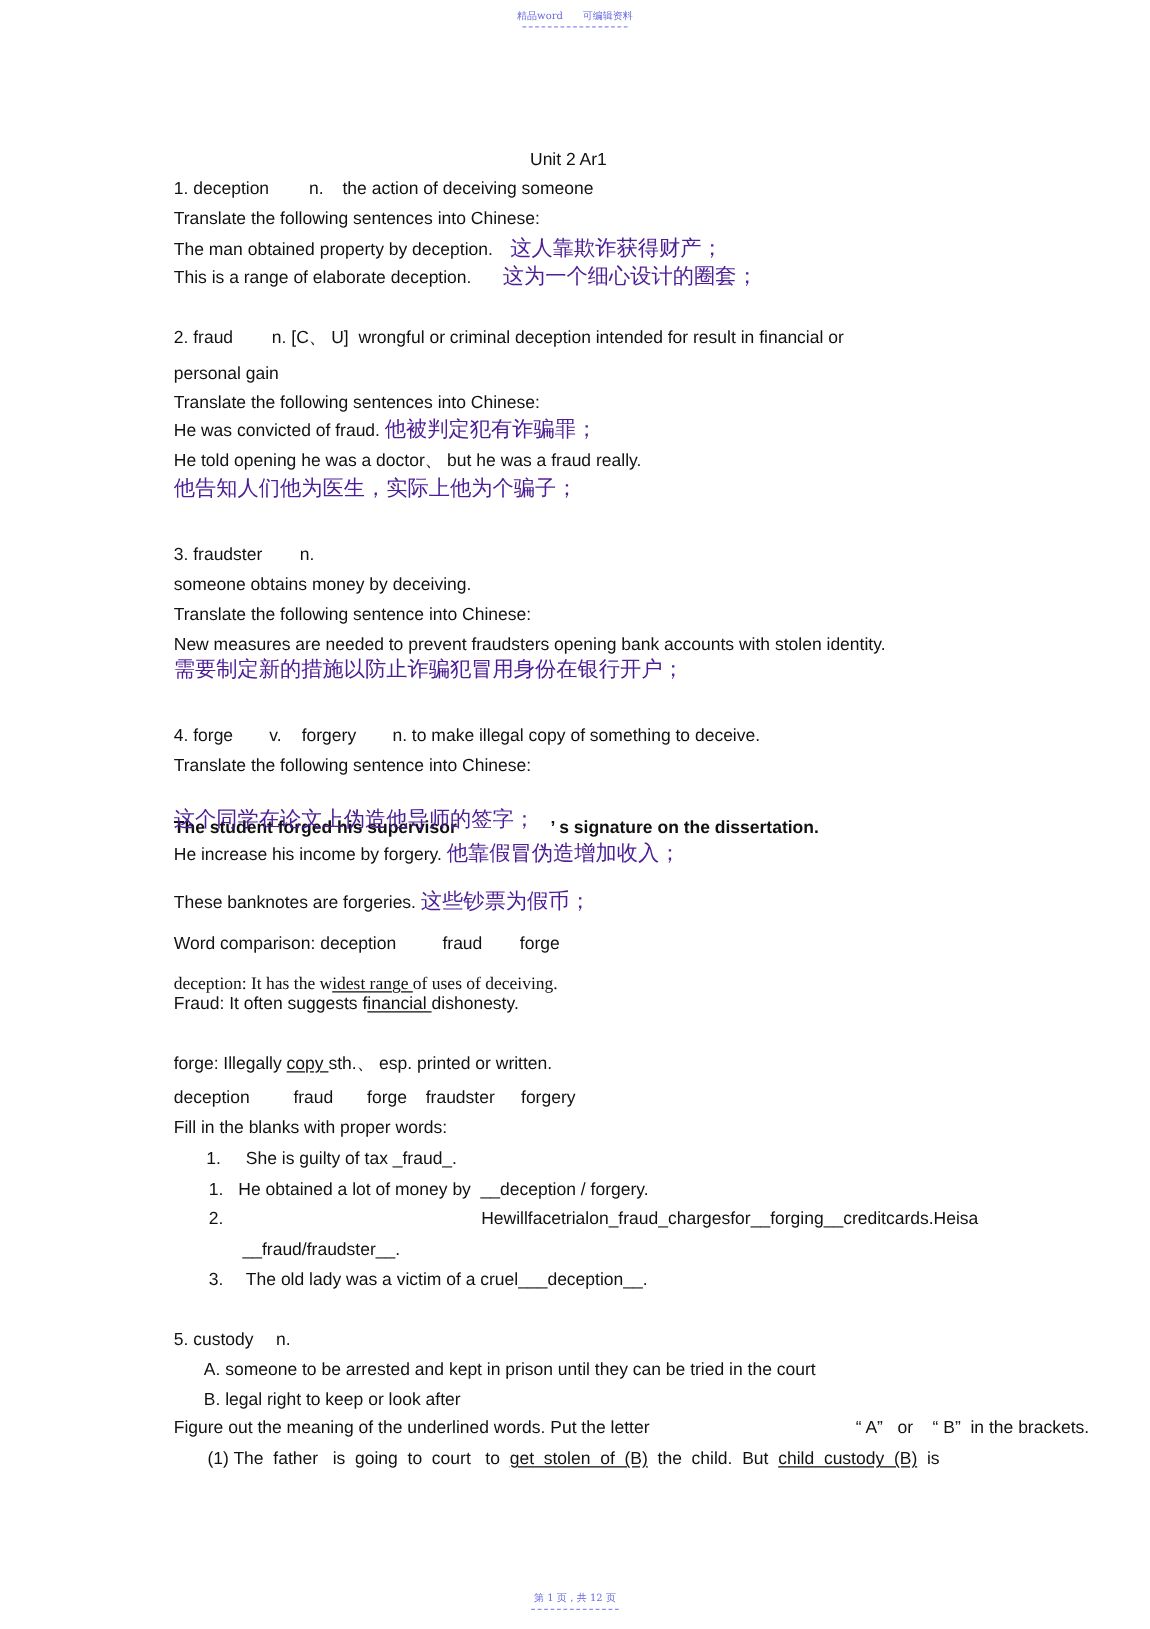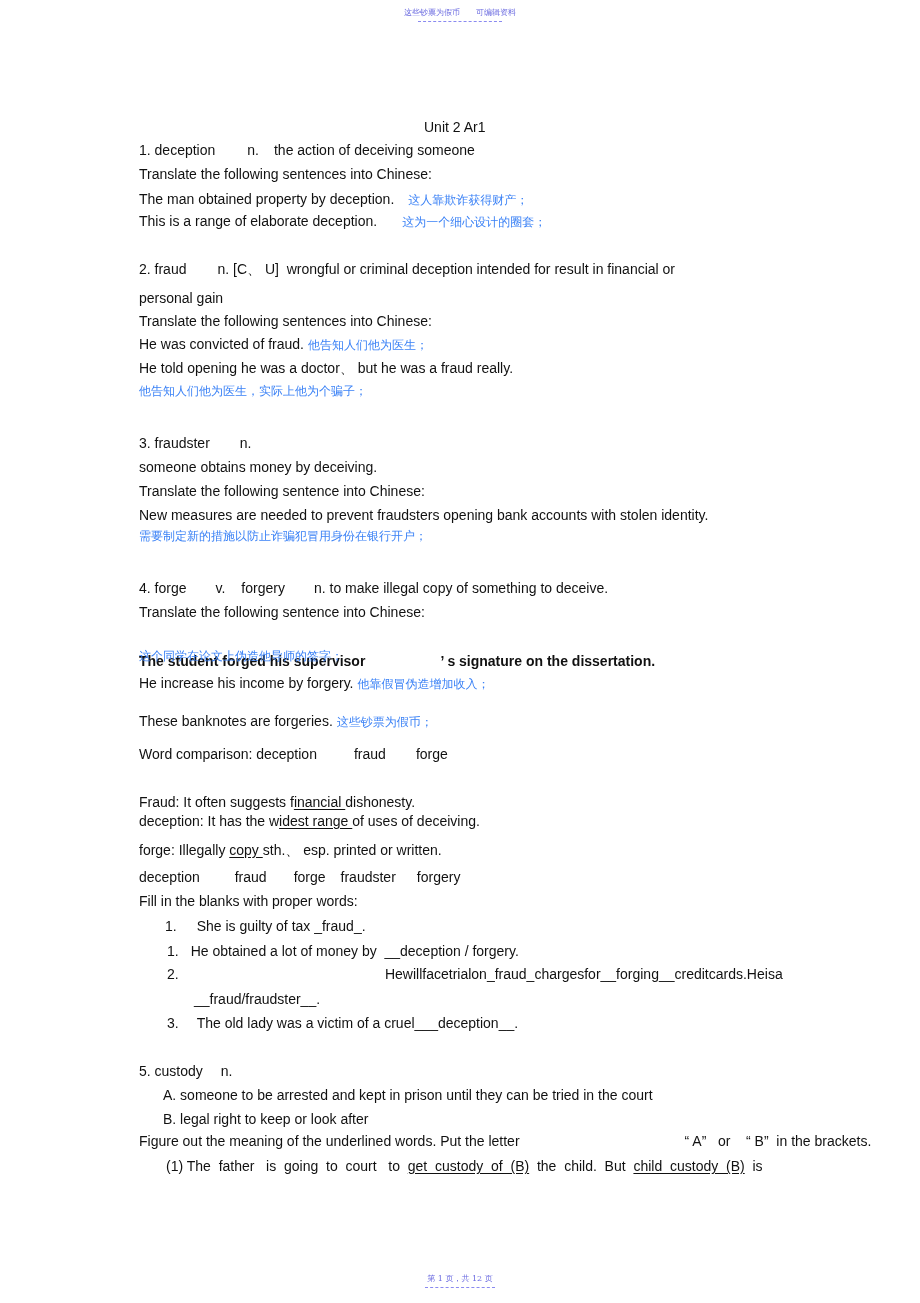--- a/index.html
+++ b/index.html
@@ -6,79 +6,79 @@
   body { width: 920px; height: 1303px; position: relative; overflow: hidden;
          font-family: "Liberation Sans", sans-serif; color: #111; font-size: 14px; }
   .hdr, .ftr { position: absolute; left: 0; width: 920px; text-align: center;
                font-family: "DejaVu Serif", serif; font-size: 8px; color: #6a6ae0; }
   .hdr { top: 7px; }
   .ftr { top: 1273px; }
   .dash { display: block; margin: 3px auto 0; width: 84px; border-top: 1px dashed #8a8af0; height: 0; }
   .ftr .dash { width: 70px; }
   .hdr span { margin: 0 8px; }
   .ln { position: absolute; left: 139px; white-space: pre; line-height: 18px; }
-  .cn { font-family: "DejaVu Serif", serif; color: #3b82f6; font-size: 12px; }
+  .cn { font-family: "DejaVu Serif", serif; color: #4c1d95; font-size: 17px; }
   .u { text-decoration: underline; text-underline-offset: 2px; }
   .gap { display: inline-block; }
   .just { display: flex; justify-content: flex-end; width: 642px; }
 </style>
 </head>
 <body>
 
 <div class="hdr">
-  <span>这些钞票为假币</span><span>可编辑资料</span>
+  <span>精品word</span><span>可编辑资料</span>
   <i class="dash"></i>
 </div>
 
 <div class="ln" style="left:424px;top:118px;">Unit 2 Ar1</div>
 
 <div class="ln" style="top:141px;"><span>1. deception</span><span class="gap" style="width:32px"></span><span>n.</span><span class="gap" style="width:15px"></span><span>the action of deceiving someone</span></div>
 <div class="ln" style="top:165px;">Translate the following sentences into Chinese:</div>
 <div class="ln" style="top:190px;"><span>The man obtained property by deception.</span><span class="gap" style="width:14px"></span><span class="cn">这人靠欺诈获得财产；</span></div>
 <div class="ln" style="top:212px;"><span>This is a range of elaborate deception.</span><span class="gap" style="width:25px"></span><span class="cn">这为一个细心设计的圈套；</span></div>
 
 <div class="ln" style="top:260px;"><span>2. fraud</span><span class="gap" style="width:31px"></span><span>n. [C、 U]  wrongful or criminal deception intended for result in financial or</span></div>
 <div class="ln" style="top:289px;">personal gain</div>
 <div class="ln" style="top:312px;">Translate the following sentences into Chinese:</div>
-<div class="ln" style="top:335px;"><span>He was convicted of fraud.</span> <span class="cn">他告知人们他为医生；</span></div>
+<div class="ln" style="top:335px;"><span>He was convicted of fraud.</span> <span class="cn">他被判定犯有诈骗罪；</span></div>
 <div class="ln" style="top:359px;">He told opening he was a doctor、 but he was a fraud really.</div>
 <div class="ln cn" style="top:382px;">他告知人们他为医生，实际上他为个骗子；</div>
 
 <div class="ln" style="top:434px;"><span>3. fraudster</span><span class="gap" style="width:30px"></span><span>n.</span></div>
 <div class="ln" style="top:458px;">someone obtains money by deceiving.</div>
 <div class="ln" style="top:482px;">Translate the following sentence into Chinese:</div>
 <div class="ln" style="top:506px;">New measures are needed to prevent fraudsters opening bank accounts with stolen identity.</div>
 <div class="ln cn" style="top:527px;">需要制定新的措施以防止诈骗犯冒用身份在银行开户；</div>
 
 <div class="ln" style="top:579px;"><span>4. forge</span><span class="gap" style="width:29px"></span><span>v.</span><span class="gap" style="width:16px"></span><span>forgery</span><span class="gap" style="width:29px"></span><span>n. to make illegal copy of something to deceive.</span></div>
 <div class="ln" style="top:603px;">Translate the following sentence into Chinese:</div>
 <div class="ln" style="top:652px;font-weight:bold;"><span>The student forged his supervisor</span><span class="gap" style="width:75px"></span><span>’ s signature on the dissertation.</span></div>
 <div class="ln cn" style="top:647px;">这个同学在论文上伪造他导师的签字；</div>
 <div class="ln" style="top:674px;"><span>He increase his income by forgery.</span> <span class="cn">他靠假冒伪造增加收入；</span></div>
 <div class="ln" style="top:696px;margin-top:16px;"><span>These banknotes are forgeries.</span> <span class="cn">这些钞票为假币；</span></div>
 
 <div class="ln" style="top:745px;"><span>Word comparison: deception</span><span class="gap" style="width:37px"></span><span>fraud</span><span class="gap" style="width:30px"></span><span>forge</span></div>
-<div class="ln" style="top:812px;"><span>deception: It has the w</span><span class="u">idest range </span><span>of uses of deceiving.</span></div>
+<div class="ln" style="top:779px;font-family:Liberation Serif, serif;"><span>deception: It has the w</span><span class="u">idest range </span><span>of uses of deceiving.</span></div>
 <div class="ln" style="top:793px;"><span>Fraud: It often suggests f</span><span class="u">inancial </span><span>dishonesty.</span></div>
 <div class="ln" style="top:818px;margin-top:23px;"><span>forge: Illegally </span><span class="u">copy </span><span>sth.、 esp. printed or written.</span></div>
 
 <div class="ln" style="top:868px;"><span>deception</span><span class="gap" style="width:35px"></span><span>fraud</span><span class="gap" style="width:27px"></span><span>forge</span><span class="gap" style="width:15px"></span><span>fraudster</span><span class="gap" style="width:21px"></span><span>forgery</span></div>
 <div class="ln" style="top:892px;">Fill in the blanks with proper words:</div>
 <div class="ln" style="top:917px;left:165px;"><span>1.</span><span class="gap" style="width:20px"></span><span>She is guilty of tax _fraud_.</span></div>
 <div class="ln" style="top:942px;left:167px;"><span>1.</span><span class="gap" style="width:12px"></span><span>He obtained a lot of money by  __deception / forgery.</span></div>
 <div class="ln" style="top:965px;left:167px;display:flex;"><span>2.</span><span class="gap" style="width:12px"></span>
   <span class="just" style="width:592px;">
     <span>He</span><span>will</span><span>face</span><span>trial</span><span>on</span><span>_fraud_</span><span>charges</span><span>for</span><span>__forging__</span><span>credit</span><span>cards.</span><span>He</span><span>is</span><span>a</span>
   </span>
 </div>
 <div class="ln" style="top:990px;left:194px;">__fraud/fraudster__.</div>
 <div class="ln" style="top:1014px;left:167px;"><span>3.</span><span class="gap" style="width:18px"></span><span>The old lady was a victim of a cruel___deception__.</span></div>
 
 <div class="ln" style="top:1062px;"><span>5. custody</span><span class="gap" style="width:18px"></span><span>n.</span></div>
 <div class="ln" style="top:1086px;left:163px;">A. someone to be arrested and kept in prison until they can be tried in the court</div>
 <div class="ln" style="top:1110px;left:163px;">B. legal right to keep or look after</div>
 <div class="ln" style="top:1132px;"><span>Figure out the meaning of the underlined words. Put the letter</span><span class="gap" style="width:165px"></span><span>“ A”   or    “ B”  in the brackets.</span></div>
-<div class="ln" style="top:1157px;left:166px;"><span>(1) The  father   is  going  to  court   to  </span><span class="u">get  custody  of  (B)</span><span>  the  child.  But  </span><span class="u">child  custody  (B)</span><span>  is</span></div>
+<div class="ln" style="top:1157px;left:166px;"><span>(1) The  father   is  going  to  court   to  </span><span class="u">get  stolen  of  (B)</span><span>  the  child.  But  </span><span class="u">child  custody  (B)</span><span>  is</span></div>
 
 <div class="ftr">
   <span>第 1 页，共 12 页</span>
   <i class="dash"></i>
 </div>
 
 </body></html>

